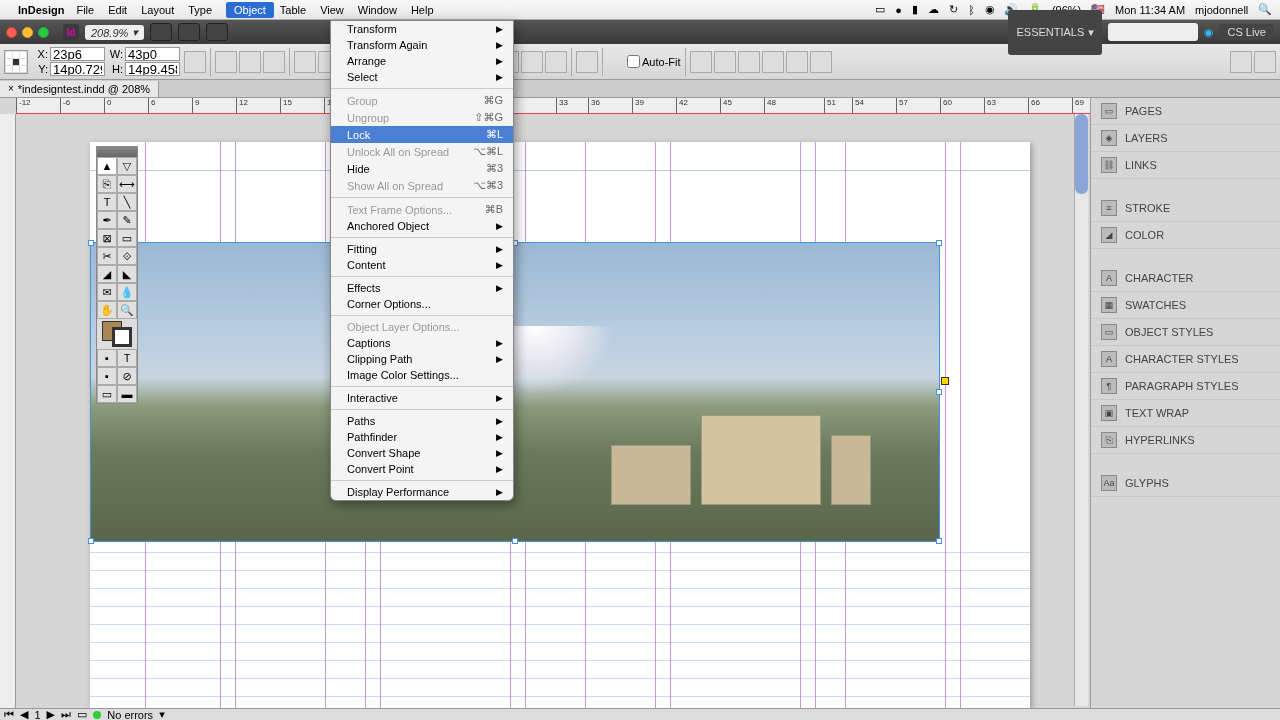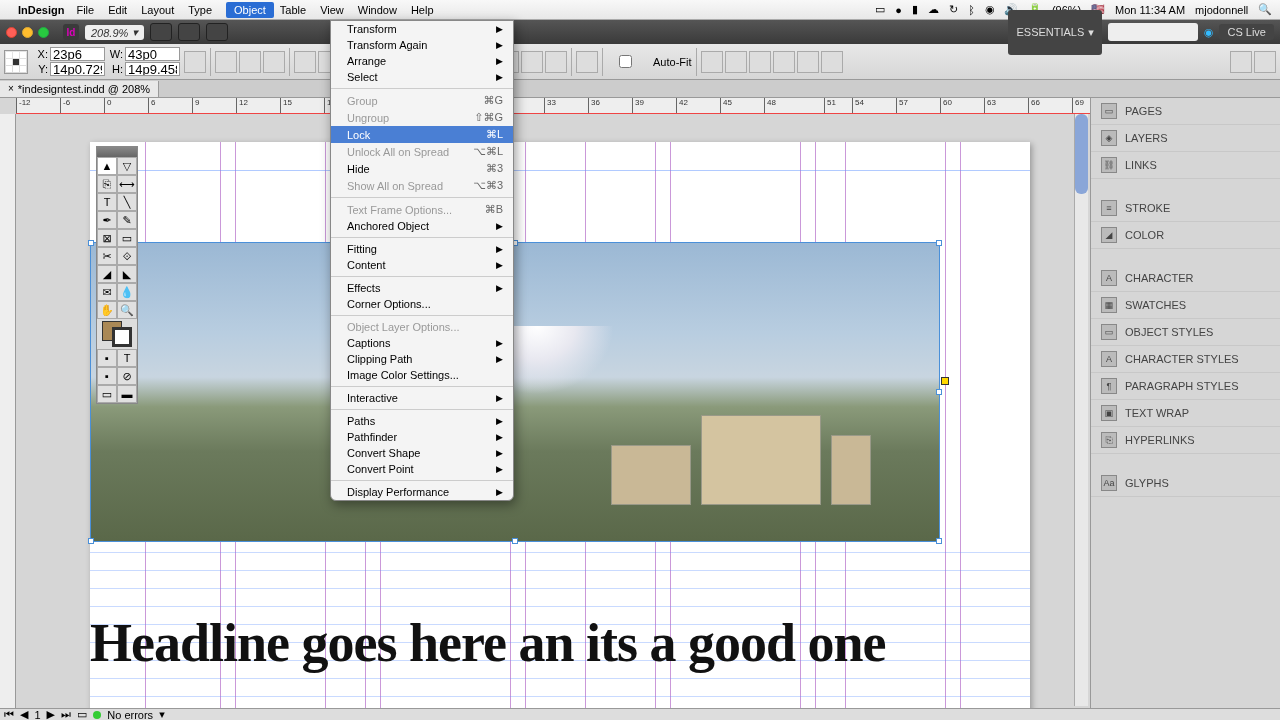--- a/index.html
+++ b/index.html
@@ -33,21 +33,21 @@
 .ref-point { width:24px;height:24px;border:1px solid #999;display:grid;grid-template-columns:repeat(3,1fr);grid-template-rows:repeat(3,1fr);gap:1px;padding:1px;margin-right:4px;}
 .ref-point div{background:#fff;}
 .ref-point div.sel{background:#333;}
 .xy-group { display:flex;flex-direction:column;gap:1px;margin-right:2px;}
 .xy-row { display:flex;align-items:center;gap:2px;}
 .xy-row label{width:14px;text-align:right;}
 .xy-row input{width:55px;height:14px;border:1px solid #999;font-size:13px;padding:0 2px;}
 .ctrl-icon{width:22px;height:22px;border:1px solid #aaa;background:#ddd;}
 .ctrl-sep{width:1px;height:28px;background:#aaa;margin:0 2px;}
 .mini-input{width:50px;height:16px;border:1px solid #999;font-size:9px;}
-.auto-fit{display:flex;align-items:center;gap:21px;margin-left:12px;}
+.auto-fit{display:flex;align-items:center;gap:2px;margin-left:20px;}
 
 
 .doc-tab-bar { height:18px;background:#ccc;border-bottom:1px solid #999;display:flex;align-items:center;}
 .doc-tab { background:#e8e8e8;padding:2px 8px;border-right:1px solid #999;display:flex;align-items:center;gap:4px;font-size:10px;}
 .doc-tab .close{font-size:10px;}
 
 
 .main-area { position:absolute; top:98px; left:0; right:0; bottom:12px; display:flex;}
 .ruler-h { position:absolute;top:0;left:16px;right:0;height:16px;background:#eee;border-bottom:1px solid #ef4444;display:flex;overflow:hidden;}
 .ruler-v { position:absolute;top:16px;left:0;width:16px;bottom:0;background:#eee;border-right:1px solid #999;}
@@ -232,21 +232,21 @@
       <div class="tick" style="left: 88px;">0</div>
       <div class="tick" style="left: 132px;">6</div>
       <div class="tick" style="left: 176px;">9</div>
       <div class="tick" style="left: 220px;">12</div>
       <div class="tick" style="left: 264px;">15</div>
       <div class="tick" style="left: 308px;">18</div>
       <div class="tick" style="left: 352px;">21</div>
       <div class="tick" style="left: 396px;">24</div>
       <div class="tick" style="left: 440px;">27</div>
       <div class="tick" style="left: 484px;">30</div>
-      <div class="tick" style="left: 528px;">33</div>
+      <div class="tick" style="left: 540px;">33</div>
       <div class="tick" style="left: 572px;">36</div>
       <div class="tick" style="left: 616px;">39</div>
       <div class="tick" style="left: 660px;">42</div>
       <div class="tick" style="left: 704px;">45</div>
       <div class="tick" style="left: 748px;">48</div>
       <div class="tick" style="left: 792px; margin-left: 16px;">51</div>
       <div class="tick" style="left: 836px;">54</div>
       <div class="tick" style="left: 880px;">57</div>
       <div class="tick" style="left: 924px;">60</div>
       <div class="tick" style="left: 968px;">63</div>
@@ -296,21 +296,20 @@
         </div>
         <div class="sel-handle" style="left:-3px;top:-3px"></div>
         <div class="sel-handle" style="right:-3px;top:-3px"></div>
         <div class="sel-handle" style="left:-3px;bottom:-3px"></div>
         <div class="sel-handle" style="right:-3px;bottom:-3px"></div>
         <div class="sel-handle" style="left:50%;top:-3px;margin-left:-3px"></div>
         <div class="sel-handle" style="left:50%;bottom:-3px;margin-left:-3px"></div>
         <div class="sel-handle" style="right:-3px;top:50%;margin-top:-3px"></div>
         <div style="position:absolute;right:-10px;top:45%;width:8px;height:8px;background:#ffd700;border:1px solid #333;"></div>
       </div>
-      <div class="headline">Headline goes here an its a good one</div>
 
     </div>
   </div>
 </div>
 
 <div class="dropdown" id="dropdown">
     <div class="dd-item">
       <span>Transform</span>
       <span class="arrow">▶</span>
     </div>

